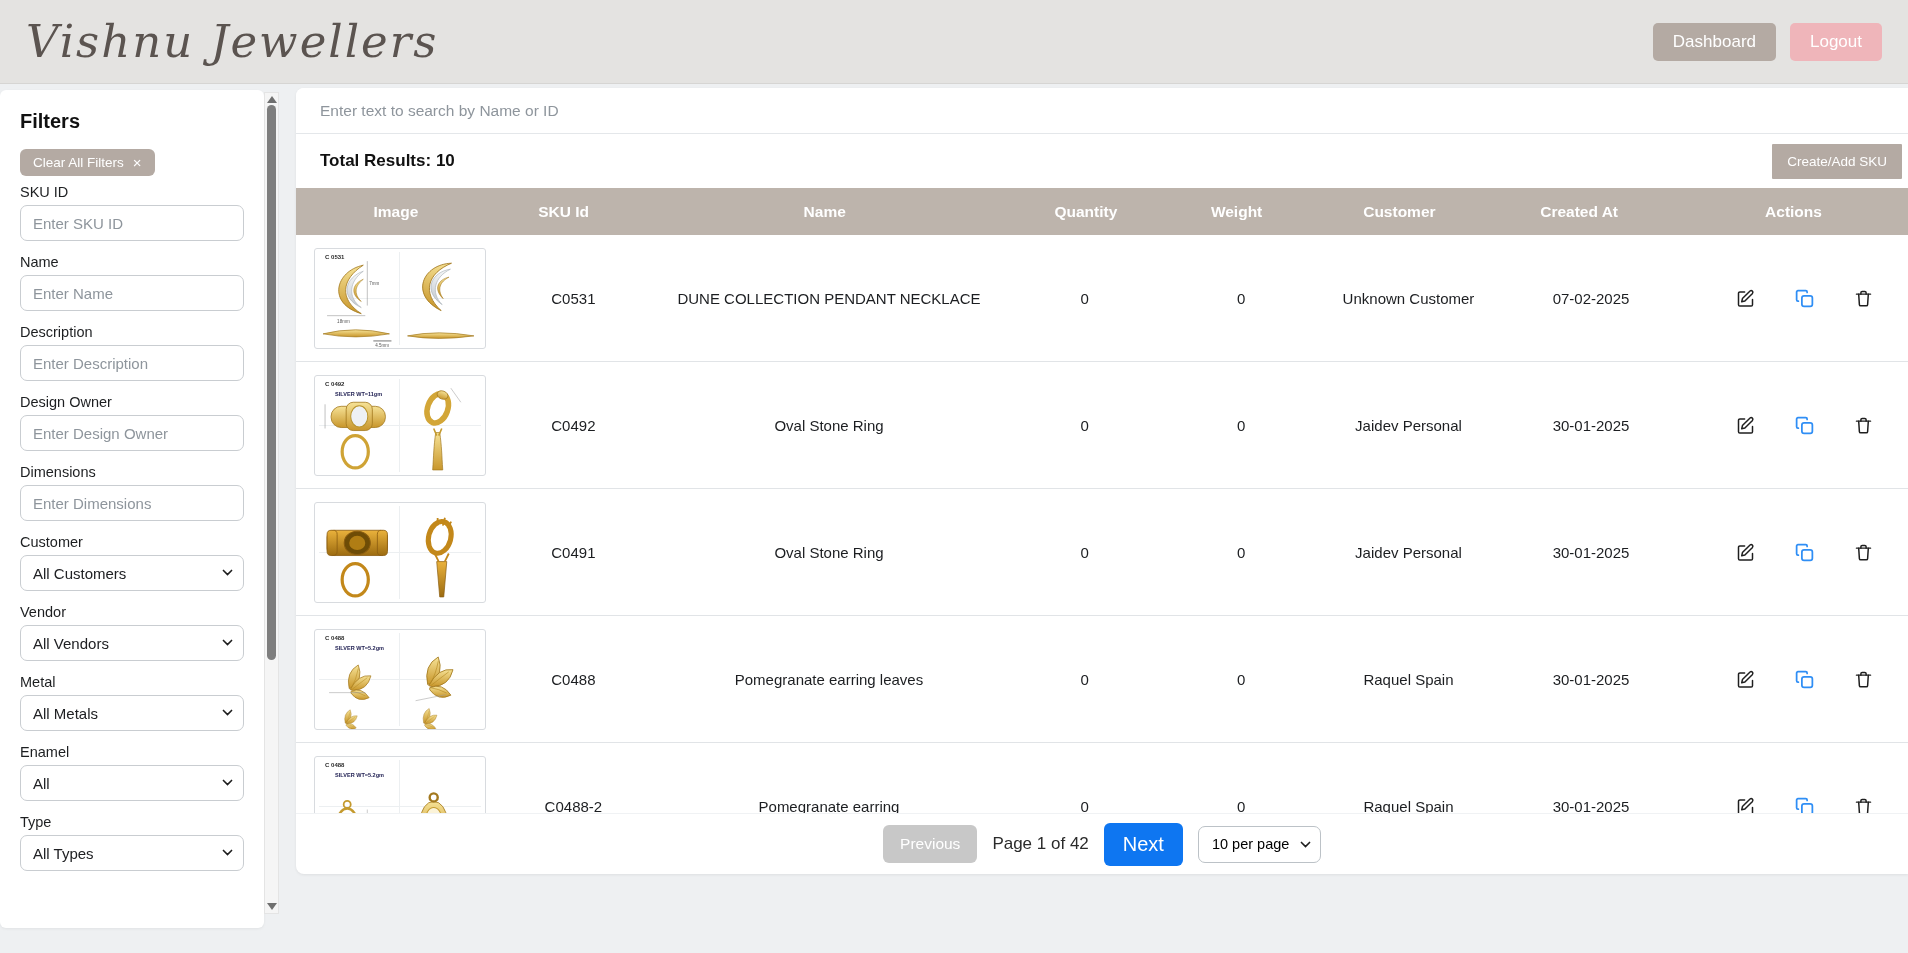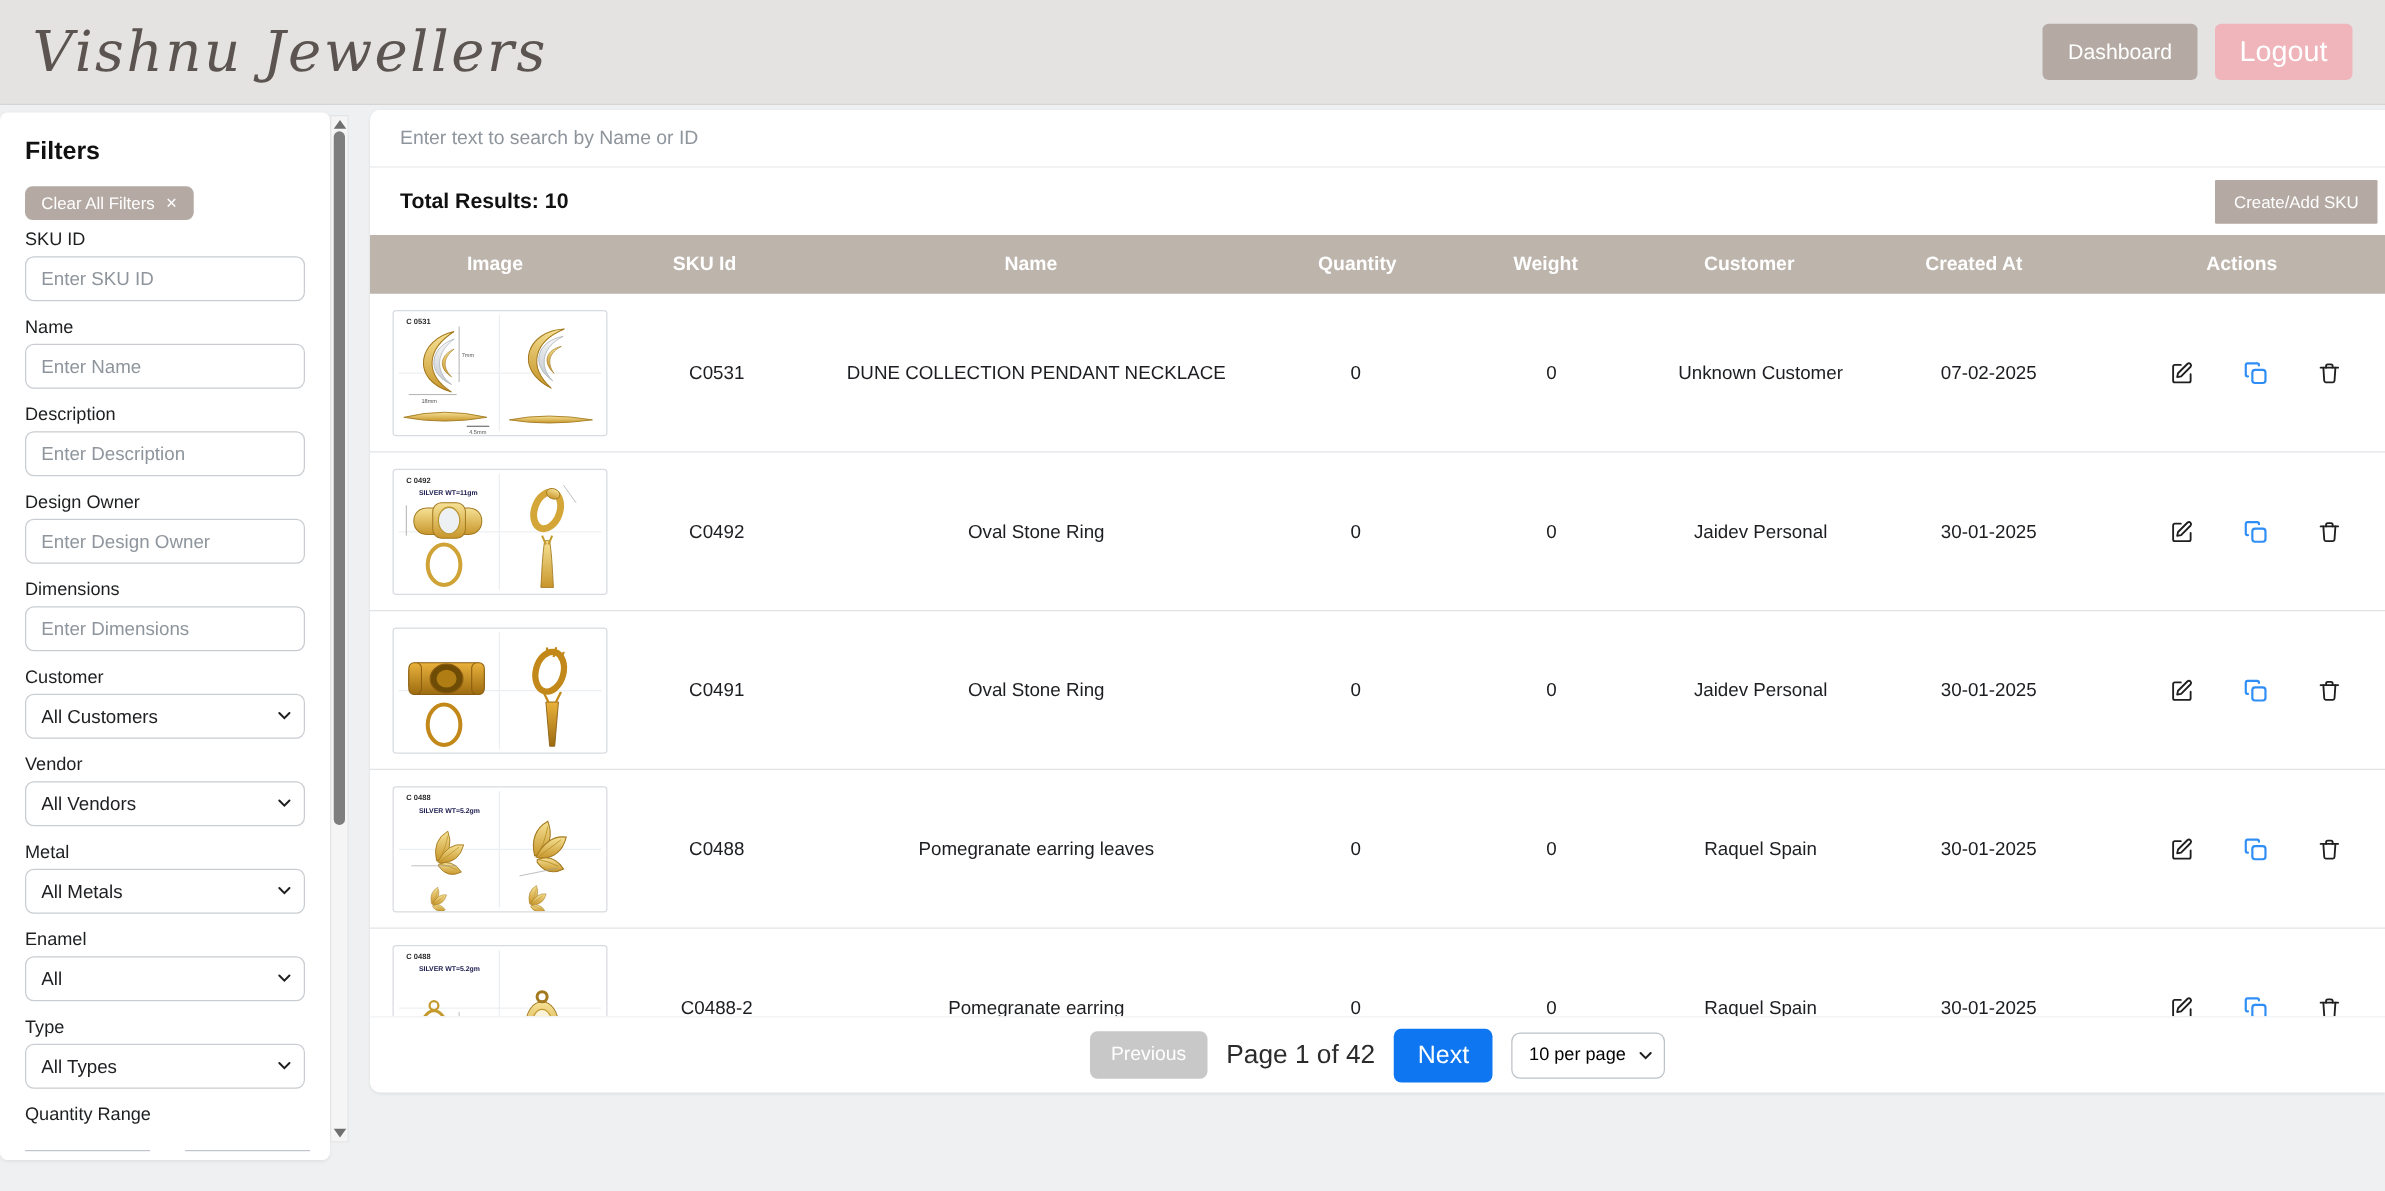--- a/index.html
+++ b/index.html
@@ -15,21 +15,21 @@
     display: flex; align-items: center; justify-content: space-between;
     padding: 0 26px; border-bottom: 1px solid #d6d5d3;
   }
   .logo {
     font-family: "DejaVu Serif", serif; font-style: italic;
     font-size: 45px; color: #5b5450; letter-spacing: 2px; font-weight: 400;
   }
   .header-actions { display: flex; gap: 14px; }
   .btn { border: none; border-radius: 5px; cursor: pointer; font-family: inherit; }
   .btn-dashboard { background: #b4aaa3; color: #fff; font-size: 17px; padding: 9px 20px; }
-  .btn-logout { background: #efb5ba; color: #fff; font-size: 23px; padding: 9px 20px; }
+  .btn-logout { background: #efb5ba; color: #fff; font-size: 17px; padding: 9px 20px; }
   
   .content { display: flex; height: 757px; }
   .sidebar-wrap { width: 290px; flex: 0 0 290px; display: flex; }
   .sidebar {
     width: 264px; background: #fff; margin-top: 6px; height: 838px;
     border-radius: 6px; padding: 20px 20px 10px 20px; overflow: hidden;
     box-shadow: 0 1px 3px rgba(0,0,0,.06);
   }
   .sidebar h2 { font-size: 20px; font-weight: bold; color: #111; margin-bottom: 16px; }
   .clear-chip {
@@ -108,21 +108,21 @@
     width: 172px; height: 101px; background: #fff;
     border: 1px solid #d8dbdf; border-radius: 3px; overflow: hidden; cursor: pointer;
   }
   .icon-btn { background: none; border: none; cursor: pointer; padding: 2px; line-height: 0; }
   
   .pagination {
     height: 61px; display: flex; align-items: center; justify-content: center;
     gap: 15px; border-top: 1px solid #f0f2f4;
   }
   .btn-prev { background: #c8c8c8; color: #fff; font-size: 15.5px; padding: 10px 17px; border-radius: 6px; cursor: default; }
-  .page-indicator { font-size: 21px; color: #2b2b2b; }
+  .page-indicator { font-size: 17px; color: #2b2b2b; }
   .btn-next { background: #0e76f1; color: #fff; font-size: 20px; padding: 10px 19px; border-radius: 6px; }
   .per-page-wrap { position: relative; }
   .per-page {
     appearance: none; -webkit-appearance: none; height: 37px;
     border: 1px solid #bcc2c7; border-radius: 7px; background: #fff;
     font-size: 14.5px; font-family: inherit; padding: 0 30px 0 13px; cursor: pointer;
   }
   .per-page-wrap .chev { position: absolute; right: 9px; top: 12px; pointer-events: none; }
 </style>
 </head>
@@ -191,27 +191,20 @@
                 <path d="M3 5.5l5 5 5-5"></path>
               </svg></div>
           </div>
           <div class="fgroup">
             <label class="flabel">Type</label>
             <div class="selwrap"><select class="fselect"><option>All Types</option></select><svg class="chev" viewBox="0 0 16 16" width="13" height="13" fill="none" stroke="#1f1f1f" stroke-width="2" stroke-linecap="round">
                 <path d="M3 5.5l5 5 5-5"></path>
               </svg></div>
           </div>
         </div>
-      <div class="fgroup">
-        <label class="flabel">Quantity Range</label>
-        <div class="range-row">
-          <input class="range-input" style="">
-          <input class="range-input" style="">
-        </div>
-      </div>
     </aside>
     <div class="vscroll">
       <div class="scroll-arrow arrow-up"></div>
       <div class="scroll-track">
         <div class="scroll-thumb"></div>
       </div>
       <div class="scroll-arrow arrow-down"></div>
     </div>
   </div>
 

